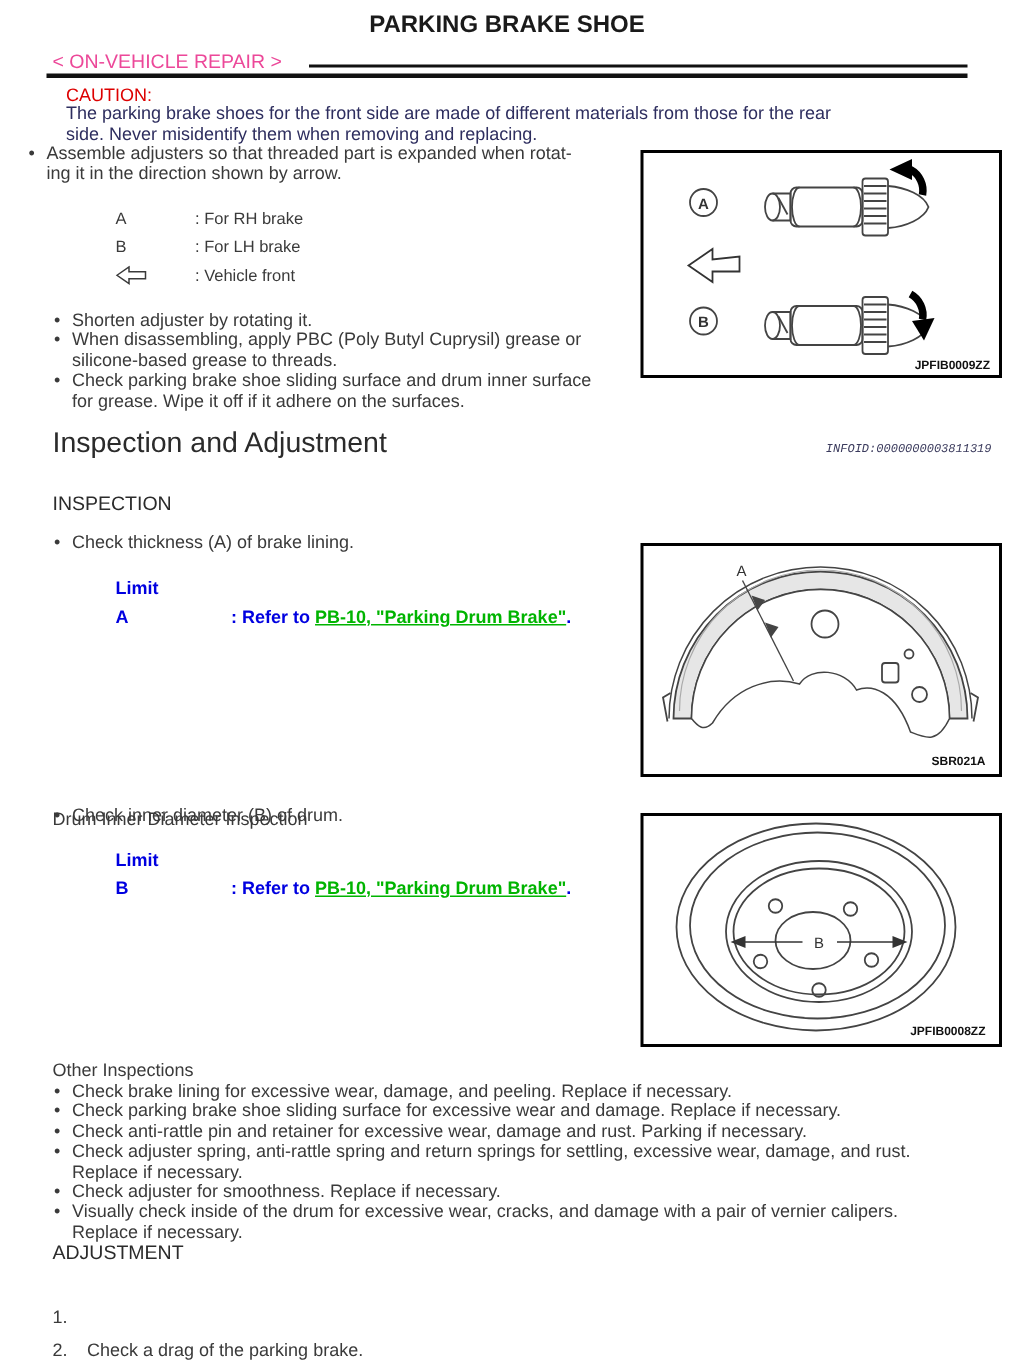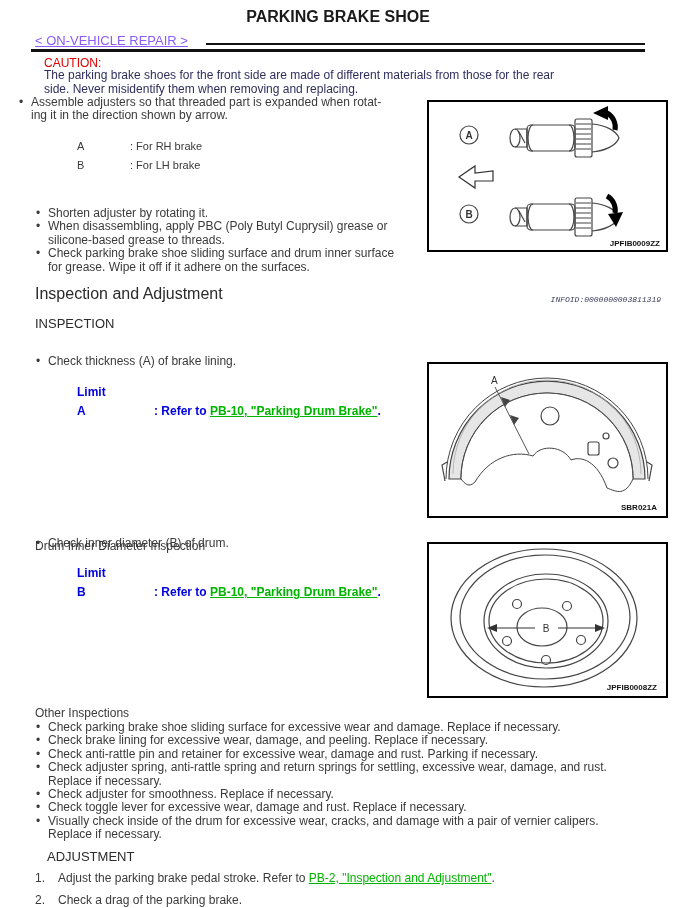--- a/index.html
+++ b/index.html
@@ -4,39 +4,39 @@
 <style>
   * { margin:0; padding:0; box-sizing:border-box; }
   body { background:#fff; }
   .page {
     position:relative; width:676px; height:908px; background:#ffffff;
     font-family:"Liberation Sans", sans-serif; color:#3a3a3a; overflow:hidden;
   }
   .abs { position:absolute; }
   .page-title { top:8px; left:0; width:676px; text-align:center;
     font-size:16px; font-weight:bold; color:#1a1a1a; }
-  .section-crumb { top:33px; left:35px; font-size:13px; color:#8b5cf6;text-decoration:underline; }
+  .section-crumb { top:33px; left:35px; font-size:13px; color:#ec4899; }
   .rule-thin { top:43px; left:206px; width:439px; height:2px; background:#111; }
   .rule-thick { top:49px; left:31px; width:614px; height:3px; background:#111; }
 
   .caution-label { top:56px; left:44px; font-size:12px; font-weight:normal; color:#dd0000; }
   .caution-body { top:69px; left:44px; width:618px; font-size:12px; font-weight:normal;
     color:#2e2e5f; line-height:13.5px; white-space:pre-line; }
 
   .bullets { font-size:12px; line-height:13.4px; color:#3a3a3a; }
   .bullet { position:relative; padding-left:13px; white-space:pre-line; }
   .bullet::before { content:"\2022"; position:absolute; left:1px; top:0; }
   .col-left { width:392px; }
 
   .legend { top:136px; left:77px; font-size:11px; color:#3a3a3a; }
   .legend-row { display:flex; align-items:center; height:19px; }
   .legend-key { width:53px; font-size:11px; color:#3a3a3a; }
   .legend-icon { width:53px; display:flex; align-items:center; }
 
-  .h-main { top:285px; left:35px; font-size:16px; color:#2b2b2b; }
+  .h-main { top:285px; left:35px; font-size:19px; color:#2b2b2b; }
   .infoid { top:295px; right:15px; font-size:8px; font-style:italic; color:#3a3a5c;font-family:Liberation Mono, monospace; }
   .h-sub { font-size:13px; color:#2b2b2b; }
   .h-minor { font-size:12px; color:#3a3a3a; }
 
   .limit-block { font-size:12px; font-weight:bold; color:#0000e0; }
   .limit-title { height:19px; }
   .limit-row { display:flex; }
   .limit-key { width:77px; }
   .pre { white-space:pre; }
   a.green-link, .green-link { color:#00b400; text-decoration:underline; cursor:pointer; }
@@ -75,33 +75,41 @@
 
   <div class="abs legend">
     <div class="legend-row">
       <span class="legend-key">A</span>
       <span>: For RH brake</span>
     </div>
     <div class="legend-row">
       <span class="legend-key">B</span>
       <span>: For LH brake</span>
     </div>
+    <div class="legend-row">
+      <span class="legend-icon">
+        <svg width="22" height="13" viewBox="0 0 22 13">
+          <polygon points="1,6.5 9,1 9,4.2 20,4.2 20,8.8 9,8.8 9,12" fill="#fff" stroke="#3a3a3a" stroke-width="1"></polygon>
+        </svg>
+      </span>
+      <span>: Vehicle front</span>
+    </div>
   </div>
 
   <div class="abs bullets col-left" style="top:207px; left:35px;">
     <div class="bullet">Shorten adjuster by rotating it.</div>
     <div class="bullet">When disassembling, apply PBC (Poly Butyl Cuprysil) grease or
 silicone-based grease to threads.</div>
     <div class="bullet">Check parking brake shoe sliding surface and drum inner surface
 for grease. Wipe it off if it adhere on the surfaces.</div>
   </div>
 
   <div class="abs h-main">Inspection and Adjustment</div>
   <div class="abs infoid">INFOID:0000000003811319</div>
-  <div class="abs h-sub" style="top:316px; left:35px;">INSPECTION</div>
+  <div class="abs h-sub" style="top:328px; left:35px;">INSPECTION</div>
 
   <div class="abs bullets col-left" style="top:355px; left:35px;">
     <div class="bullet">Check thickness (A) of brake lining.</div>
   </div>
   <div class="abs limit-block" style="top:385px; left:77px;">
     <div class="limit-title">Limit</div>
     <div class="limit-row">
       <span class="limit-key">A</span>
       <span class="pre">: Refer to </span>
       <span class="green-link">PB-10, "Parking Drum Brake"</span>
@@ -118,38 +126,34 @@
     <div class="limit-row">
       <span class="limit-key">B</span>
       <span class="pre">: Refer to </span>
       <span class="green-link">PB-10, "Parking Drum Brake"</span>
       <span>.</span>
     </div>
   </div>
 
   <div class="abs h-minor" style="top:706px; left:35px;text-align:center;">Other Inspections</div>
   <div class="abs bullets" style="top:721px; left:35px; width:628px;">
+    <div class="bullet">Check brake lining for excessive wear, damage, and peeling. Replace if necessary.</div>
     <div class="bullet">Check parking brake shoe sliding surface for excessive wear and damage. Replace if necessary.</div>
-    <div class="bullet">Check brake lining for excessive wear, damage, and peeling. Replace if necessary.</div>
     <div class="bullet">Check anti-rattle pin and retainer for excessive wear, damage and rust. Parking if necessary.</div>
     <div class="bullet">Check adjuster spring, anti-rattle spring and return springs for settling, excessive wear, damage, and rust.
 Replace if necessary.</div>
     <div class="bullet">Check adjuster for smoothness. Replace if necessary.</div>
-    <div class="bullet">Check toggle lever for excessive wear, damage and rust. Replace if necessary.</div>
     <div class="bullet">Visually check inside of the drum for excessive wear, cracks, and damage with a pair of vernier calipers.
 Replace if necessary.</div>
   </div>
 
-  <div class="abs h-sub" style="top:849px; left:35px;margin-left:12px;">ADJUSTMENT</div>
+  <div class="abs h-sub" style="top:827px; left:35px;">ADJUSTMENT</div>
   <div class="abs steps" style="top:871px; left:35px; width:628px;">
     <div class="step">
       <span class="step-num">1.</span>
-      <span>
-        <span class="pre">Adjust the parking brake pedal stroke. Refer to </span><span class="green-link">PB-2, "Inspection and Adjustment"</span><span>.</span>
-      </span>
     </div>
     <div class="step">
       <span class="step-num">2.</span>
       <span>Check a drag of the parking brake.</span>
     </div>
   </div>
 
   <div class="figure-box fig1">
     <svg width="237" height="148" viewBox="0 0 237 148">
 

